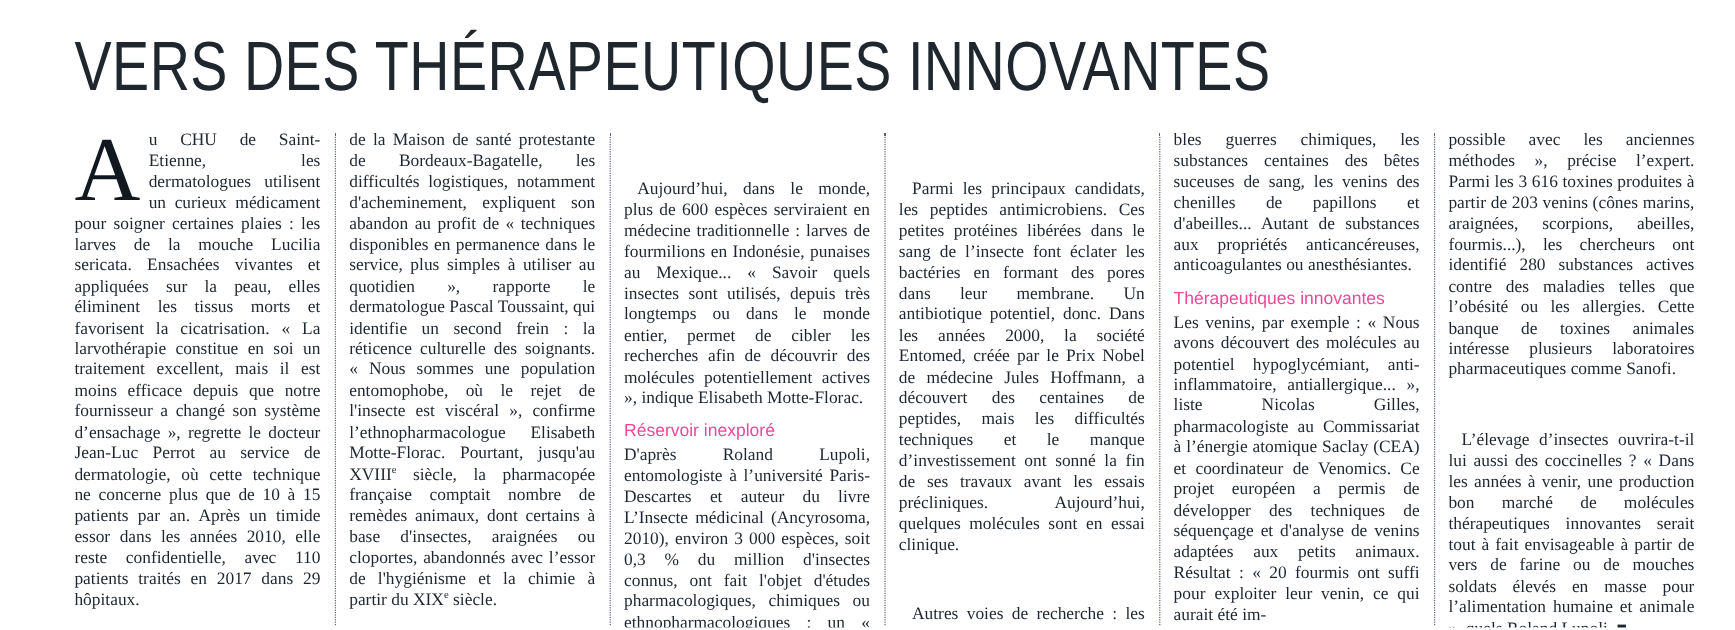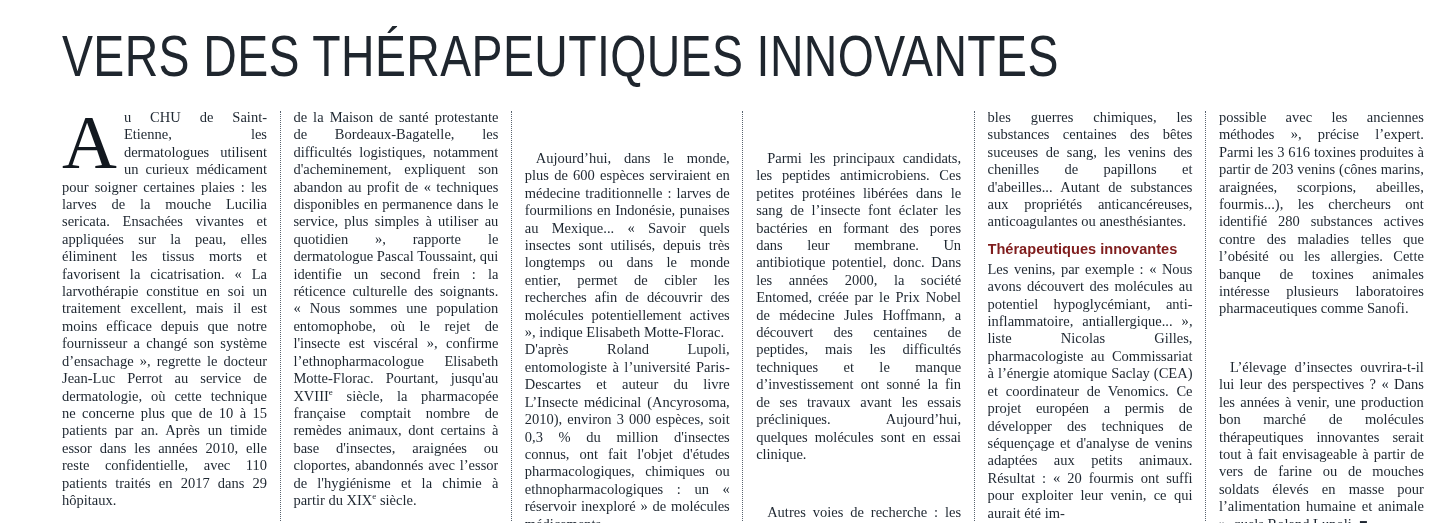--- a/index.html
+++ b/index.html
@@ -4,21 +4,21 @@
 <style>
   html, body {
     margin: 0; padding: 0;
     background: #ffffff;
     width: 1446px; height: 525px;
     overflow: hidden;
     color: var(--ink, #1d2630);
   }
   .page {
     position: relative;
-    padding: 14px 22px 0 62px;
+    padding: 14px 34px 0 62px;
     box-sizing: border-box;
     width: 1446px; height: 525px;
     font-family: "Liberation Serif", serif;
   }
   h1.title {
     font-family: "Liberation Sans", sans-serif;
     font-weight: 100;
     font-size: 58px;
     letter-spacing: 0.5px;
     color: #1f262e;
@@ -48,25 +48,25 @@
     line-height: 17.4px;
     text-align: justify;
     hyphens: auto;
     -webkit-hyphens: auto;
   }
   .ind { text-indent: 11px; margin-top: 41px; }
   .it { }
   .sup { vertical-align: super; font-size: 0.62em; line-height: 0; }
   .subhead {
     font-family: "Liberation Sans", sans-serif;
-    font-weight: 700;
+    font-weight: 400;
     font-size: 14.6px;
     line-height: 17px;
     margin: 10px 0 3px 0;
-    color: #7f1d1d;
+    color: #ec4899;
   }
   .dropcap {
     float: left;
     font-family: "Liberation Serif", serif;
     font-size: 76px;
     line-height: 56px;
     padding: 5px 7px 0 0;
     color: #12181f;
   }
   .byline {
@@ -94,20 +94,21 @@
     <div class="vrule"></div>
 
     <div class="col">
       <p class="p"><span>de la Maison de santé protestante de Bordeaux-Bagatelle, les difficultés logistiques, notamment d'acheminement, expliquent son abandon au profit de </span><span class="it">« techniques disponibles en permanence dans le service, plus simples à utiliser au quotidien »</span><span>, rapporte le dermatologue Pascal Toussaint, qui identifie un second frein : la réticence culturelle des soignants. </span><span class="it">« Nous sommes une population entomophobe, où le rejet de l'insecte est viscéral »</span><span>, confirme l’ethnopharmacologue Elisabeth Motte-Florac. Pourtant, jusqu'au XVIII</span><span class="sup">e</span><span> siècle, la pharmacopée française comptait nombre de remèdes animaux, dont certains à base d'insectes, araignées ou cloportes, abandonnés avec l’essor de l'hygiénisme et la chimie à partir du XIX</span><span class="sup">e</span><span> siècle.</span></p>
     </div>
 
     <div class="vrule"></div>
 
     <div class="col">
       <p class="p ind"><span>Aujourd’hui, dans le monde, plus de 600 espèces serviraient en médecine traditionnelle : larves de fourmilions en Indonésie, punaises au Mexique... </span><span class="it">« Savoir quels insectes sont utilisés, depuis très longtemps ou dans le monde entier, permet de cibler les recherches afin de découvrir des molécules potentiellement actives »</span><span>, indique Elisabeth Motte-Florac.</span></p>
+      <div class="subhead">Réservoir inexploré</div>
       <p class="p"><span>D'après Roland Lupoli, entomologiste à l’université Paris-Descartes et auteur du livre </span><span class="it">L’Insecte médicinal (</span><span>Ancyrosoma, 2010), environ 3 000 espèces, soit 0,3 % du million d'insectes connus, ont fait l'objet d'études pharmacologiques, chimiques ou ethnopharmacologiques : un </span><span class="it">« réservoir inexploré »</span><span> de molécules médicaments.</span></p>
     </div>
 
     <div class="vrule"></div>
 
     <div class="col">
       <p class="p ind"><span>Parmi les principaux candidats, les peptides antimicrobiens. Ces petites protéines libérées dans le sang de l’insecte font éclater les bactéries en formant des pores dans leur membrane. Un antibiotique potentiel, donc. Dans les années 2000, la société Entomed, créée par le Prix Nobel de médecine Jules Hoffmann, a découvert des centaines de peptides, mais les difficultés techniques et le manque d’investissement ont sonné la fin de ses travaux avant les essais précliniques. Aujourd’hui, quelques molécules sont en essai clinique.</span></p>
       <p class="p ind"><span>Autres voies de recherche : les molécules répulsives produites par les coccinelles et punaises pour repousser l’ennemi, celles des fourmis, termites et autres insectes sociaux se livrant de terri-</span></p>
     </div>
 
@@ -116,18 +117,18 @@
     <div class="col">
       <p class="p"><span>bles guerres chimiques, les substances centaines des bêtes suceuses de sang, les venins des chenilles de papillons et d'abeilles... Autant de substances aux propriétés anticancéreuses, anticoagulantes ou anesthésiantes.</span></p>
       <div class="subhead">Thérapeutiques innovantes</div>
       <p class="p"><span>Les venins, par exemple : </span><span class="it">« Nous avons découvert des molécules au potentiel hypoglycémiant, anti-inflammatoire, antiallergique... »</span><span>, liste Nicolas Gilles, pharmacologiste au Commissariat à l’énergie atomique Saclay (CEA) et coordinateur de Venomics. Ce projet européen a permis de développer des techniques de séquençage et d'analyse de venins adaptées aux petits animaux. Résultat : </span><span class="it">« 20 fourmis ont suffi pour exploiter leur venin, ce qui aurait été im-</span></p>
     </div>
 
     <div class="vrule"></div>
 
     <div class="col">
       <p class="p"><span class="it">possible avec les anciennes méthodes »</span><span>, précise l’expert. Parmi les 3 616 toxines produites à partir de 203 venins (cônes marins, araignées, scorpions, abeilles, fourmis...), les chercheurs ont identifié 280 substances actives contre des maladies telles que l’obésité ou les allergies. Cette banque de toxines animales intéresse plusieurs laboratoires pharmaceutiques comme Sanofi.</span></p>
-      <p class="p ind"><span>L’élevage d’insectes ouvrira-t-il lui leur des perspectives ? </span><span class="it">« Dans les années à venir, une production bon marché de molécules thérapeutiques innovantes serait tout à fait envisageable à partir de vers de farine ou de mouches soldats élevés en masse pour l’alimentation humaine et animale »</span><span>, quels Roland Lupoli. ■</span></p>
+      <p class="p ind"><span>L’élevage d’insectes ouvrira-t-il lui aussi des coccinelles ? </span><span class="it">« Dans les années à venir, une production bon marché de molécules thérapeutiques innovantes serait tout à fait envisageable à partir de vers de farine ou de mouches soldats élevés en masse pour l’alimentation humaine et animale »</span><span>, quels Roland Lupoli. ■</span></p>
       <div class="byline">N. PI.</div>
     </div>
 
   </div>
 </div>
 
 </body></html>

